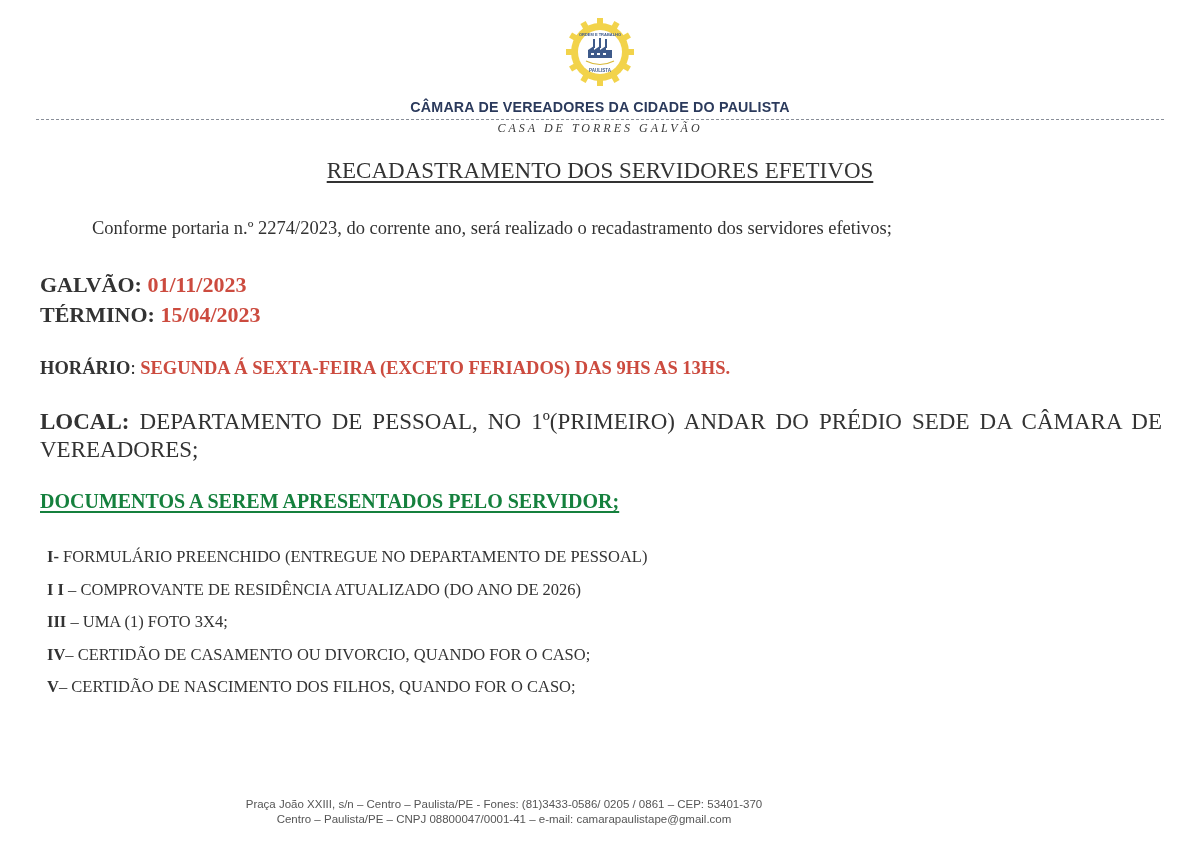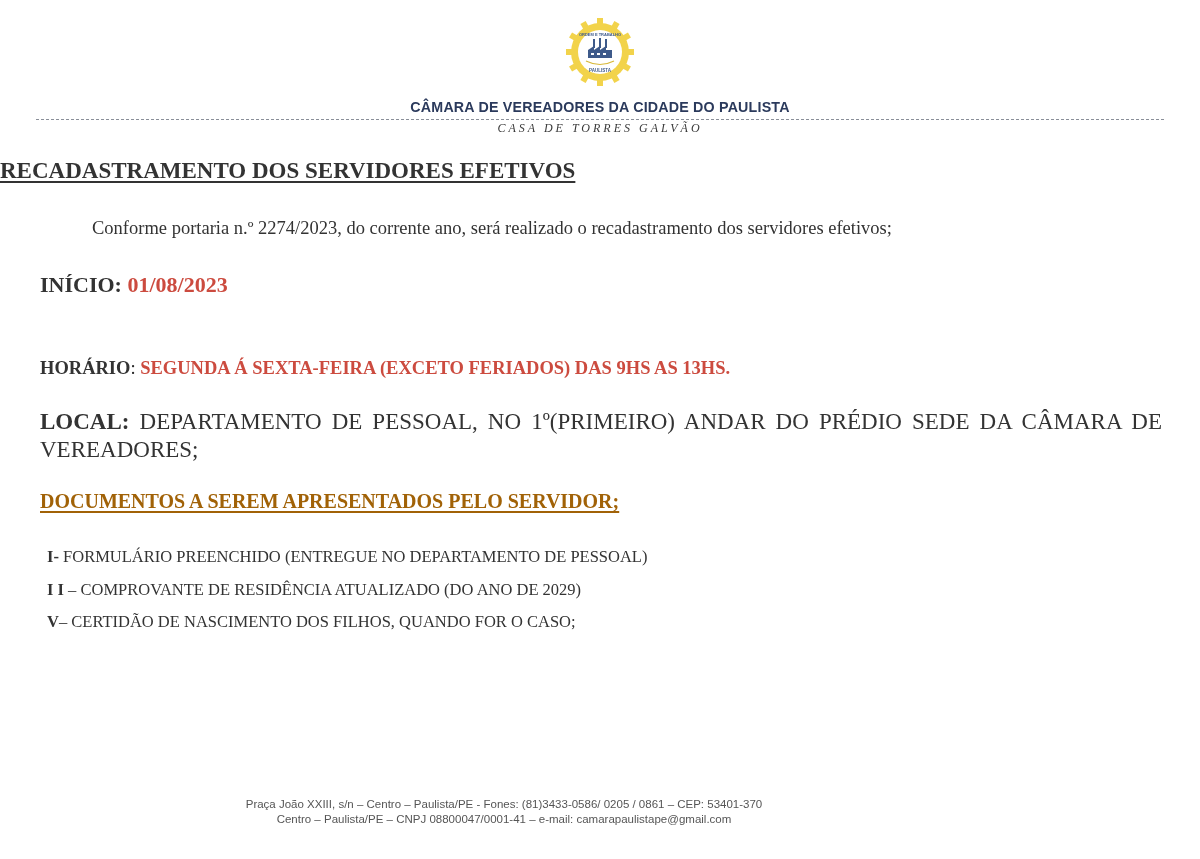--- a/index.html
+++ b/index.html
@@ -16,38 +16,38 @@
     .header-rule {
       position: absolute; top: 119px; left: 36px; width: 1128px; height: 0;
       border-top: 1px dashed #8a8f99;
     }
     .org-subtitle {
       position: absolute; top: 121px; left: 0; width: 1200px; text-align: center;
       font-family: "Liberation Serif", serif; font-style: italic; font-size: 12px;
       letter-spacing: 3px; color: #3a3a3a;
     }
     .doc-title {
-      position: absolute; top: 158px; left: 0; width: 1200px; 
-      font-weight: bold; font-size: 23px; text-decoration: underline; text-underline-offset: 3px;
+      position: absolute; top: 158px; left: 0; width: 1200px; text-align: center;
+      font-weight: normal; font-size: 23px; text-decoration: underline; text-underline-offset: 3px;
       color: #333;
     }
     .intro {
       position: absolute; top: 218px; left: 92px; font-size: 18.5px; color: #333;
     }
     .label-bold { font-weight: bold; color: #333; }
     .red { color: #cc4b3f; font-weight: bold; }
     .dates { position: absolute; top: 270px; left: 40px; font-size: 22px; line-height: 30px; }
     .horario { position: absolute; top: 358px; left: 40px; font-size: 18.5px; }
     .local {
       position: absolute; top: 408px; left: 40px; width: 1122px; font-size: 23px; line-height: 28px;
       text-align: justify; color: #333;
     }
     .docs-heading {
       position: absolute; top: 490px; left: 40px; font-size: 20px; font-weight: bold;
-      text-decoration: underline; text-underline-offset: 3px; color: #a16207;
+      text-decoration: underline; text-underline-offset: 3px; color: #15803d;
     }
     .docs-list { position: absolute; top: 540px; left: 40px; margin: 7px; padding: 0; list-style: none; }
     .docs-list li { font-size: 16.5px; height: 32.5px; color: #333; white-space: nowrap; }
     .docs-list .num { font-weight: bold; }
     .footer {
       position: absolute; top: 797px; left: 0; width: 1008px; text-align: center;
       font-family: "Liberation Sans", sans-serif; font-size: 11.5px; line-height: 15px; color: #555;
     }
   </style>
 </head>
@@ -96,36 +96,41 @@
 <div class="org-title">CÂMARA DE VEREADORES DA CIDADE DO PAULISTA</div>
 <div class="header-rule"></div>
 <div class="org-subtitle">CASA DE TORRES GALVÃO</div>
 
 <div class="doc-title">RECADASTRAMENTO DOS SERVIDORES EFETIVOS</div>
 
 <div class="intro">Conforme portaria n.º 2274/2023, do corrente ano, será realizado o recadastramento dos servidores efetivos;</div>
 
 <div class="dates">
   <div>
-    <span class="label-bold">INÍCIO: </span><span class="red">01/08/2023</span>
+    <span class="label-bold">GALVÃO: </span><span class="red">01/11/2023</span>
+  </div>
+  <div>
+    <span class="label-bold">TÉRMINO: </span><span class="red">15/04/2023</span>
   </div>
 </div>
 
 <div class="horario">
   <span class="label-bold">HORÁRIO</span><span>: </span><span class="red">SEGUNDA Á SEXTA-FEIRA (EXCETO FERIADOS) DAS 9HS AS 13HS.</span>
 </div>
 
 <div class="local">
   <span class="label-bold">LOCAL: </span><span>DEPARTAMENTO DE PESSOAL, NO 1º(PRIMEIRO) ANDAR DO PRÉDIO SEDE DA CÂMARA DE VEREADORES;</span>
 </div>
 
 <div class="docs-heading">DOCUMENTOS A SEREM APRESENTADOS PELO SERVIDOR;</div>
 
 <ul class="docs-list">
   <li><span class="num">I-</span><span> FORMULÁRIO PREENCHIDO (ENTREGUE NO DEPARTAMENTO DE PESSOAL)</span></li>
-  <li><span class="num">I I</span><span> – COMPROVANTE DE RESIDÊNCIA ATUALIZADO (DO ANO DE 2029)</span></li>
+  <li><span class="num">I I</span><span> – COMPROVANTE DE RESIDÊNCIA ATUALIZADO (DO ANO DE 2026)</span></li>
+  <li><span class="num">III</span><span> – UMA (1) FOTO 3X4;</span></li>
+  <li><span class="num">IV</span><span>– CERTIDÃO DE CASAMENTO OU DIVORCIO, QUANDO FOR O CASO;</span></li>
   <li><span class="num">V</span><span>– CERTIDÃO DE NASCIMENTO DOS FILHOS, QUANDO FOR O CASO;</span></li>
 </ul>
 
 <div class="footer">
   <div>Praça João XXIII, s/n – Centro – Paulista/PE - Fones: (81)3433-0586/ 0205 / 0861 – CEP: 53401-370</div>
   <div>Centro – Paulista/PE – CNPJ 08800047/0001-41 – e-mail: camarapaulistape@gmail.com</div>
 </div>
 
 </body></html>

